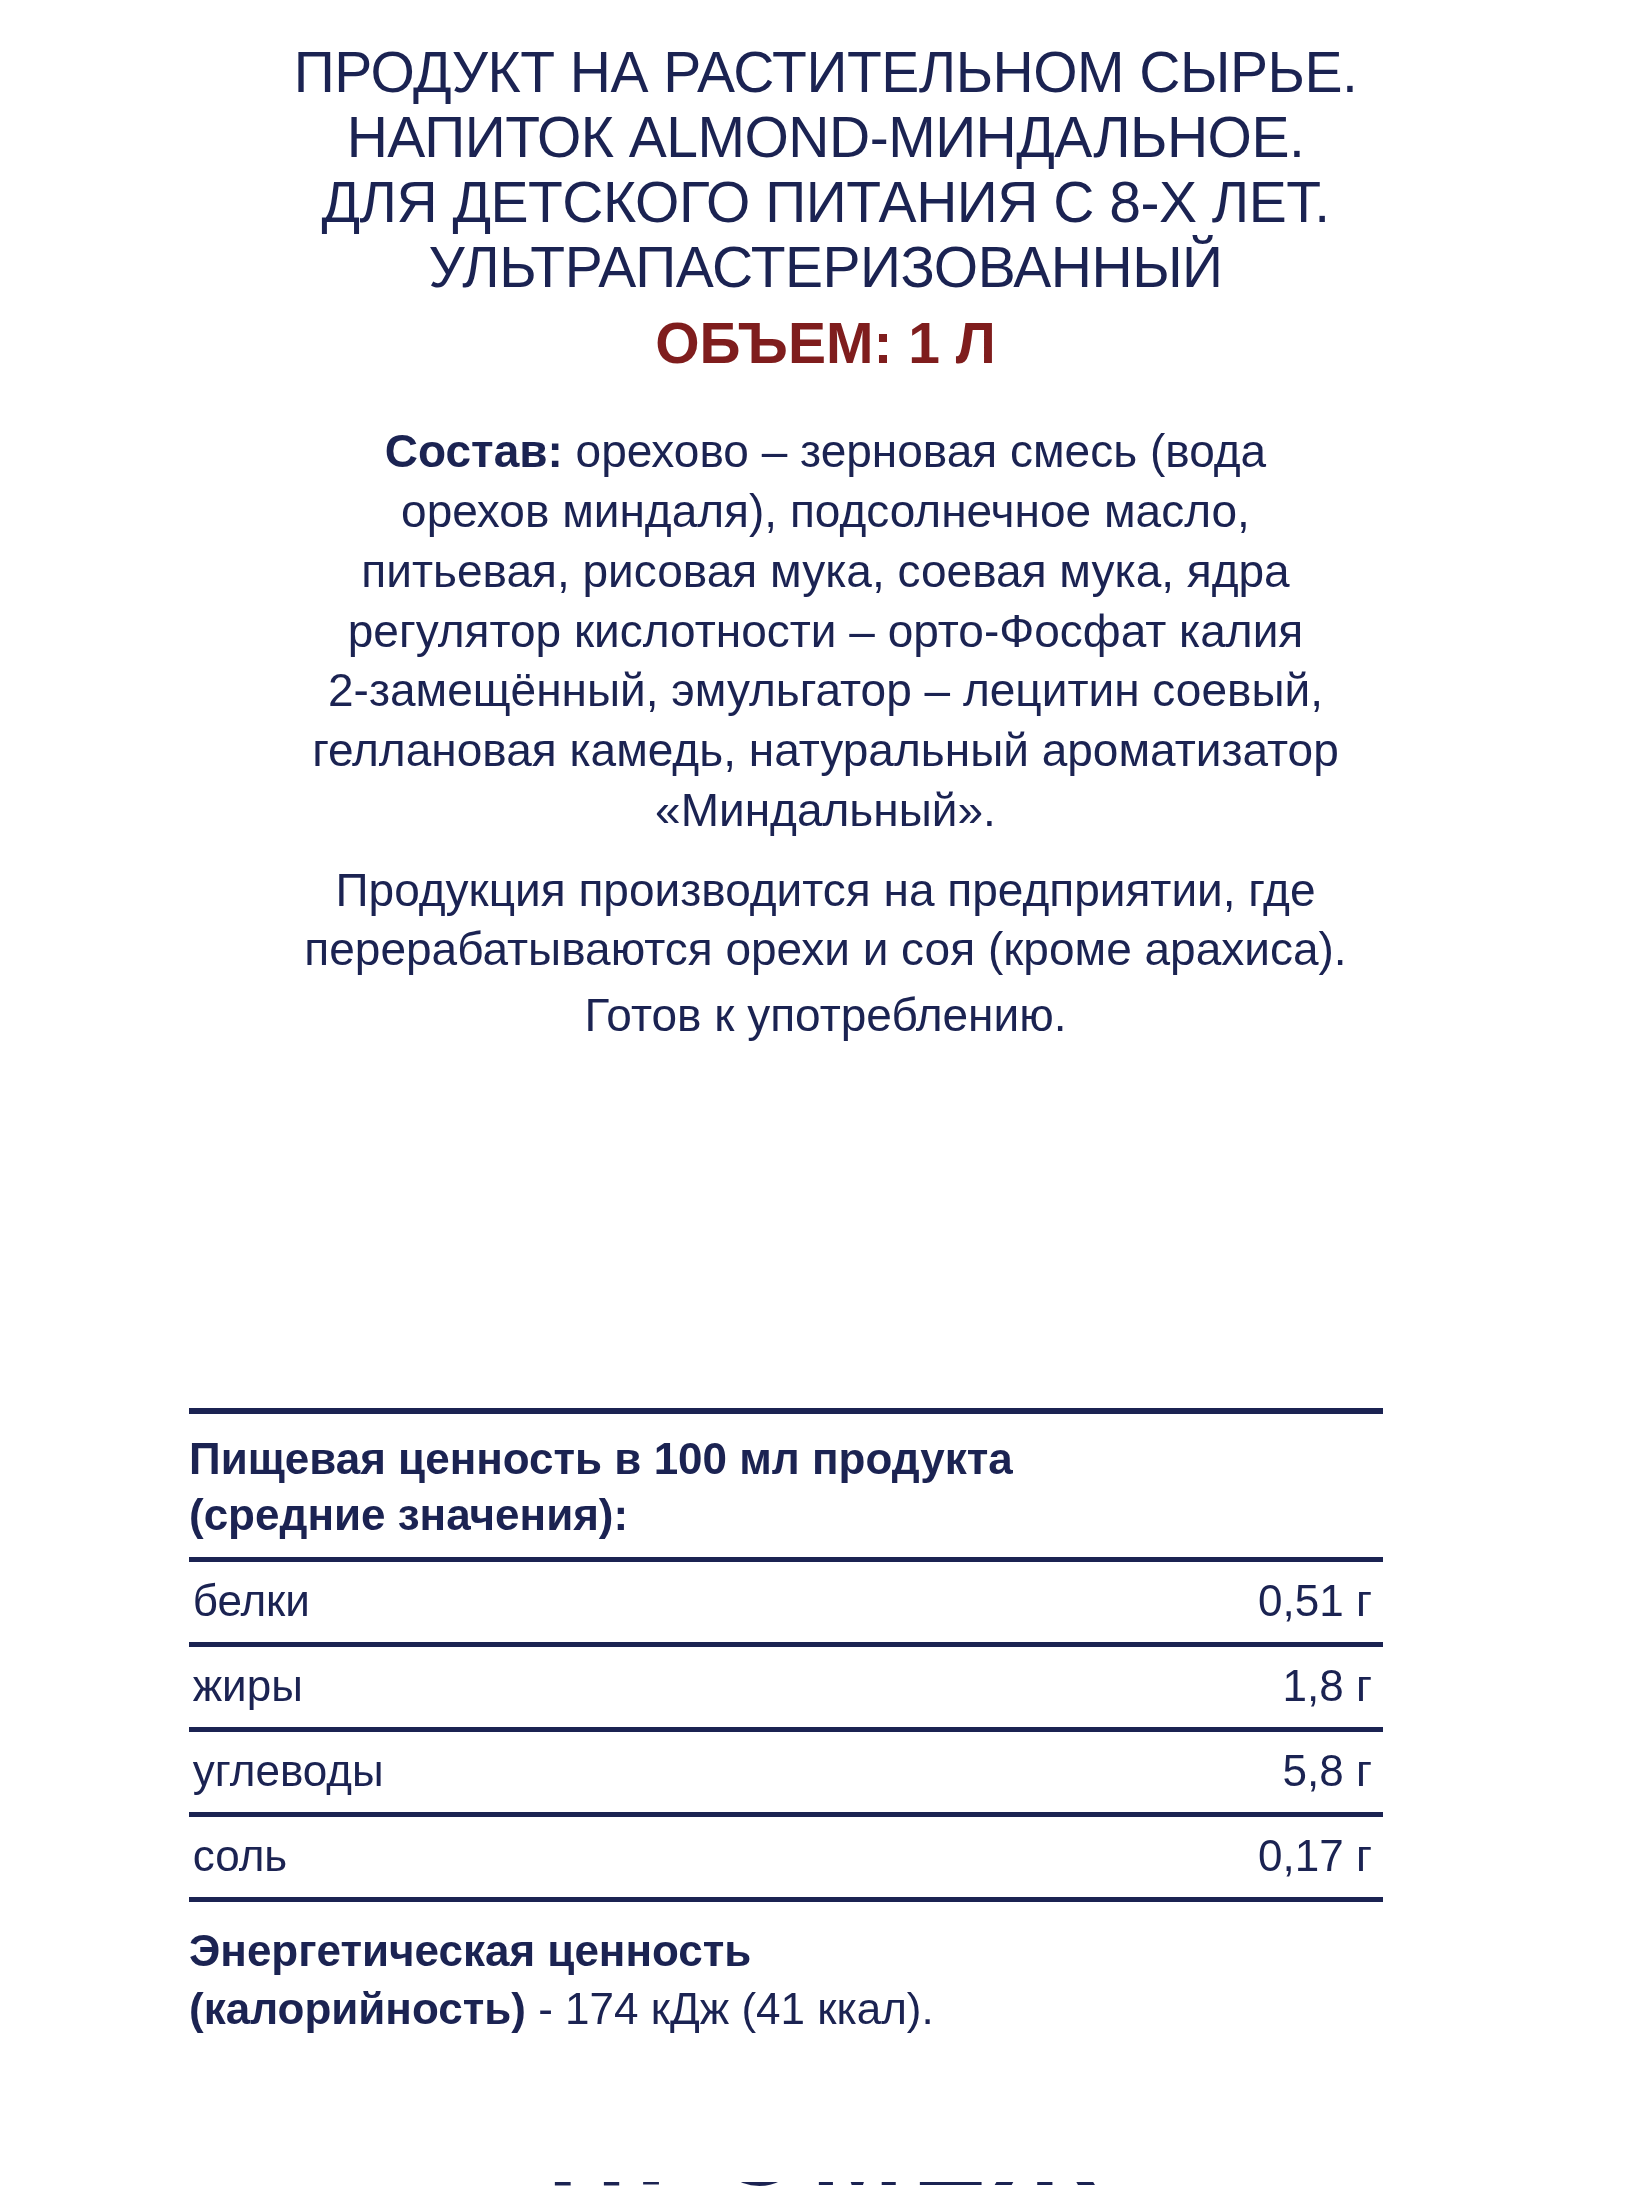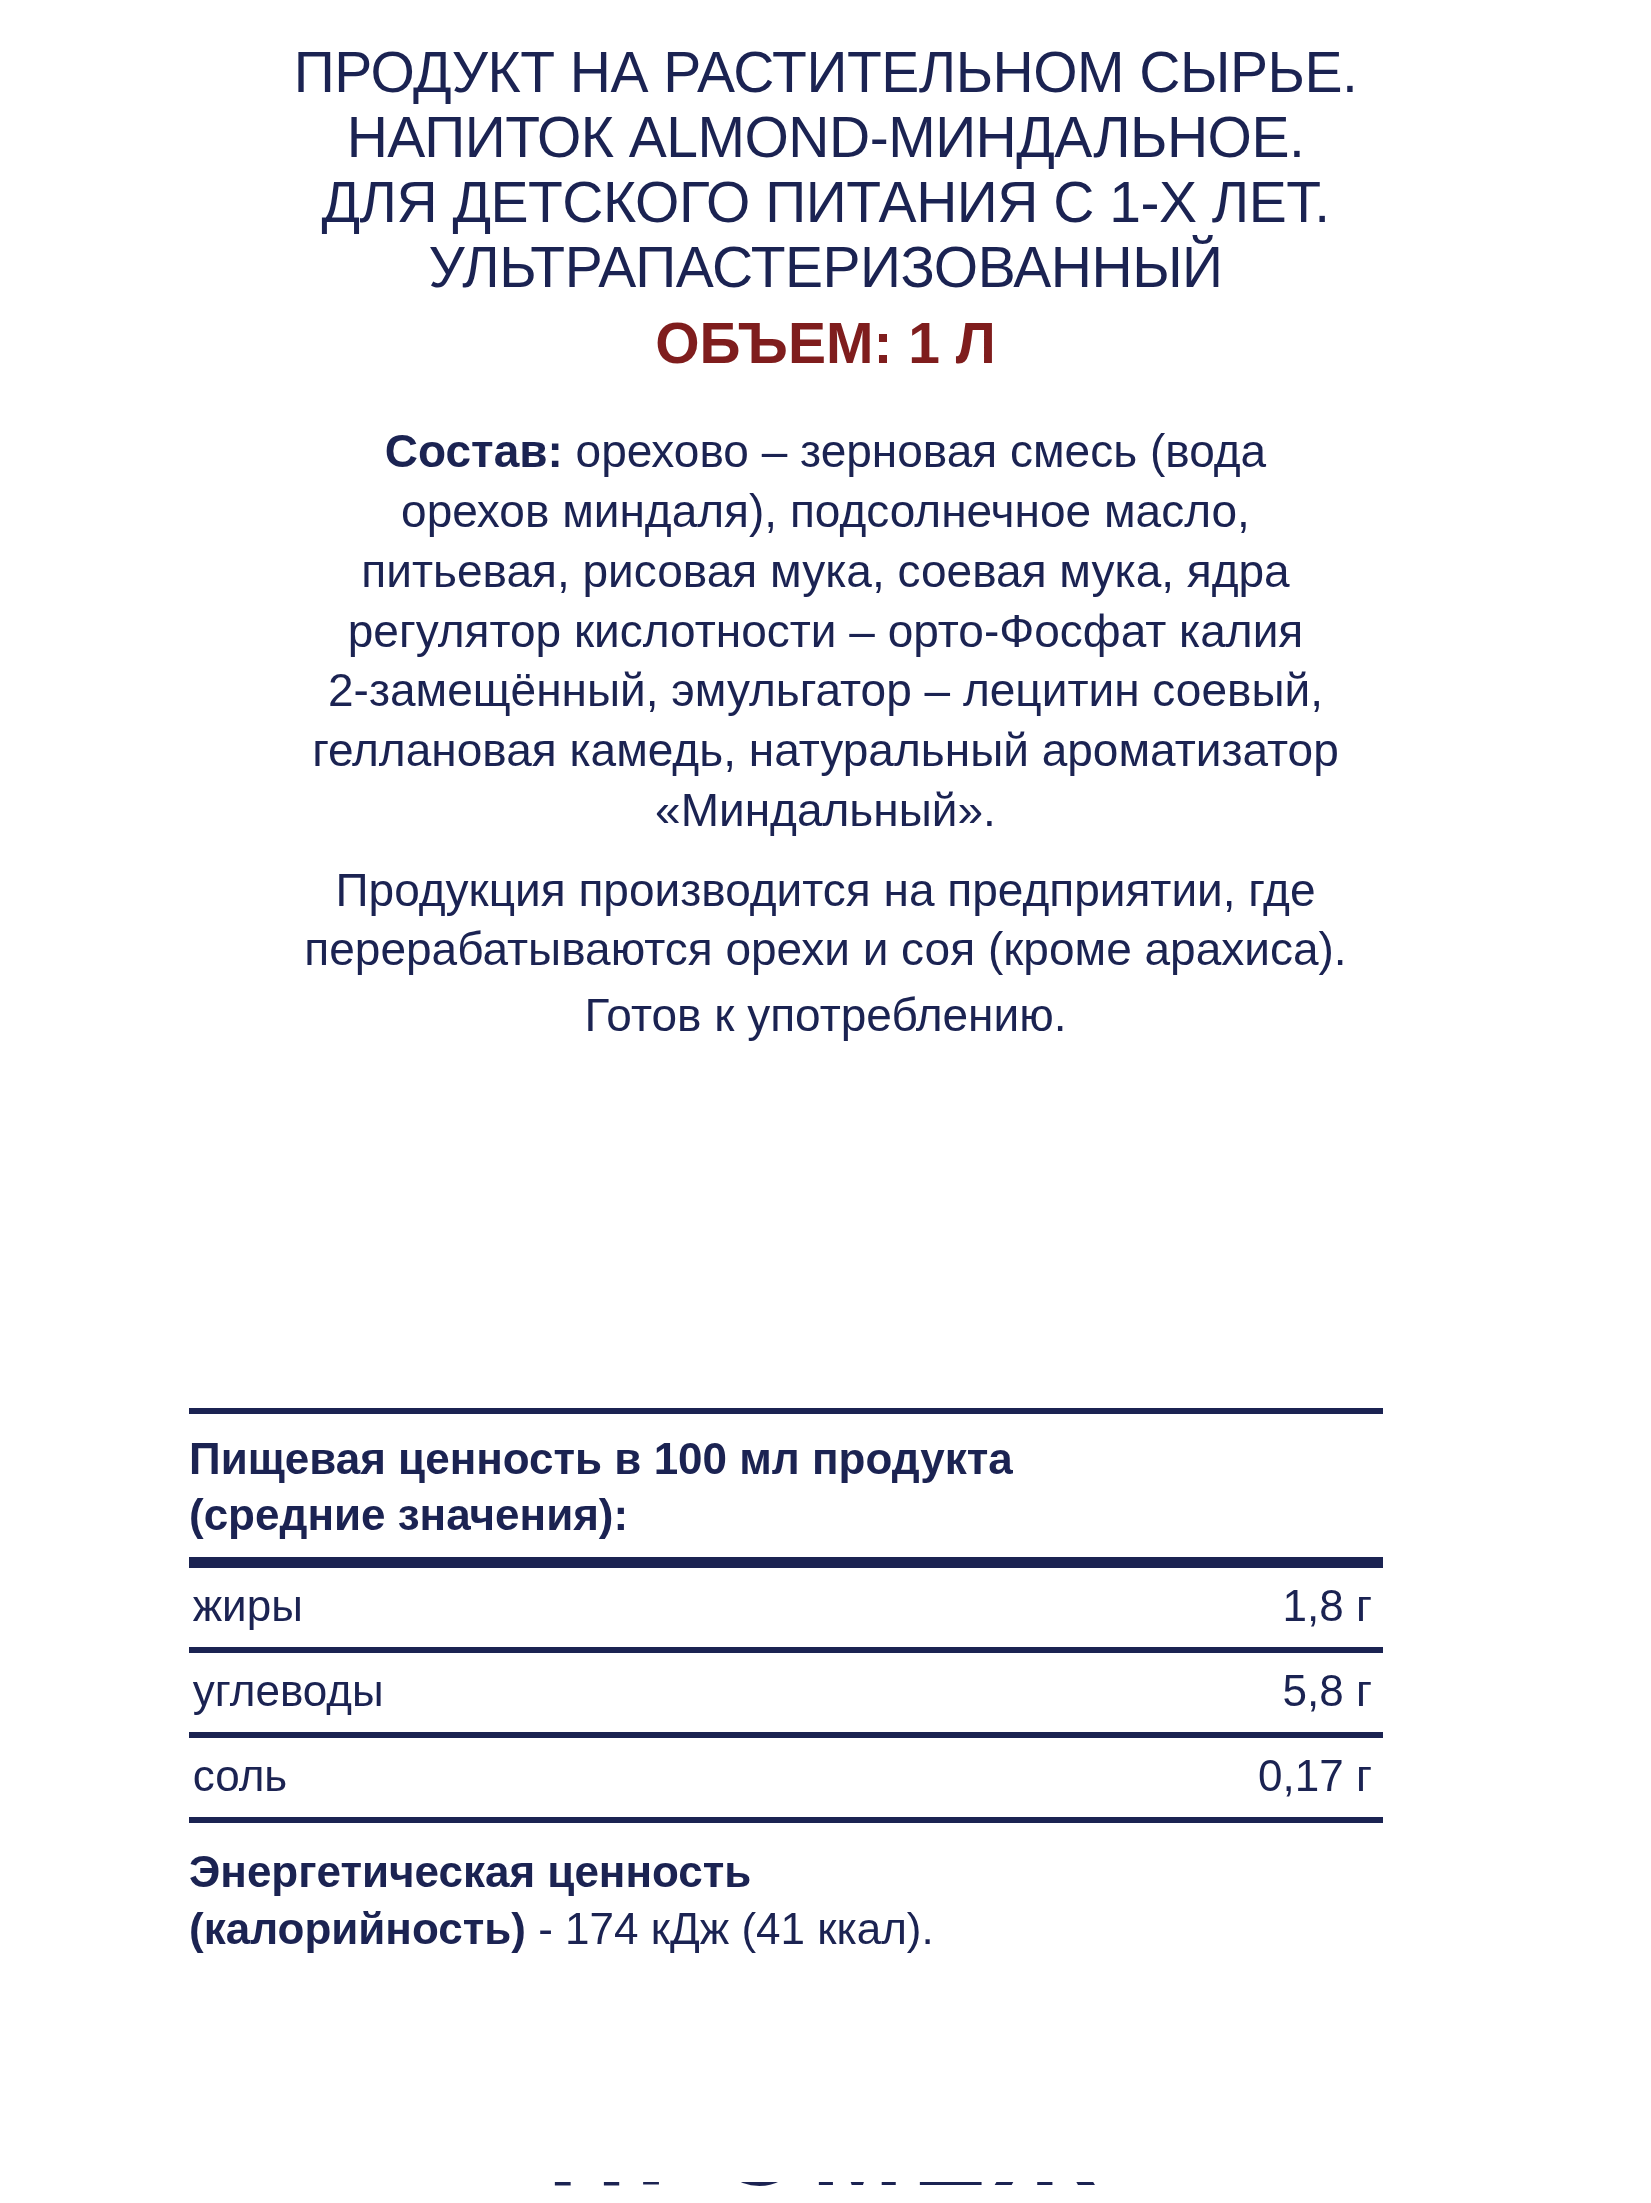--- a/index.html
+++ b/index.html
@@ -171,21 +171,21 @@
   }
 </style>
 </head>
 <body>
 
 <div class="page">
 
   <div class="headline">
     <span class="headline-line">ПРОДУКТ НА РАСТИТЕЛЬНОМ СЫРЬЕ.</span>
     <span class="headline-line">НАПИТОК ALMOND-МИНДАЛЬНОЕ.</span>
-    <span class="headline-line">ДЛЯ ДЕТСКОГО ПИТАНИЯ С 1-Х ЛЕТ.</span>
+    <span class="headline-line">ДЛЯ ДЕТСКОГО ПИТАНИЯ С 8-Х ЛЕТ.</span>
     <span class="headline-line">УЛЬТРАПАСТЕРИЗОВАННЫЙ</span>
     <span class="volume">ОБЪЕМ: 1 Л</span>
   </div>
 
   <div class="ingredients">
     <span class="ing-line"><b class="lead">Состав:</b><span> орехово – зерновая смесь (вода</span></span>
     <span class="ing-line">орехов миндаля), подсолнечное масло,</span>
     <span class="ing-line">питьевая, рисовая мука, соевая мука, ядра</span>
     <span class="ing-line">регулятор кислотности – орто-Фосфат калия</span>
     <span class="ing-line">2-замещённый, эмульгатор – лецитин соевый,</span>
@@ -203,20 +203,24 @@
   <div class="nutrition">
 
     <div class="rule"></div>
 
     <div class="nutri-title">
       <span>Пищевая ценность в 100 мл продукта</span>
       <span>(средние значения):</span>
     </div>
 
     <div class="rule thin"></div>
+    <div class="nutri-row">
+      <span class="label">белки</span>
+      <span class="value">0,51 г</span>
+    </div>
 
     <div class="rule thin"></div>
     <div class="nutri-row">
       <span class="label">жиры</span>
       <span class="value">1,8 г</span>
     </div>
 
     <div class="rule thin"></div>
     <div class="nutri-row">
       <span class="label">углеводы</span>

